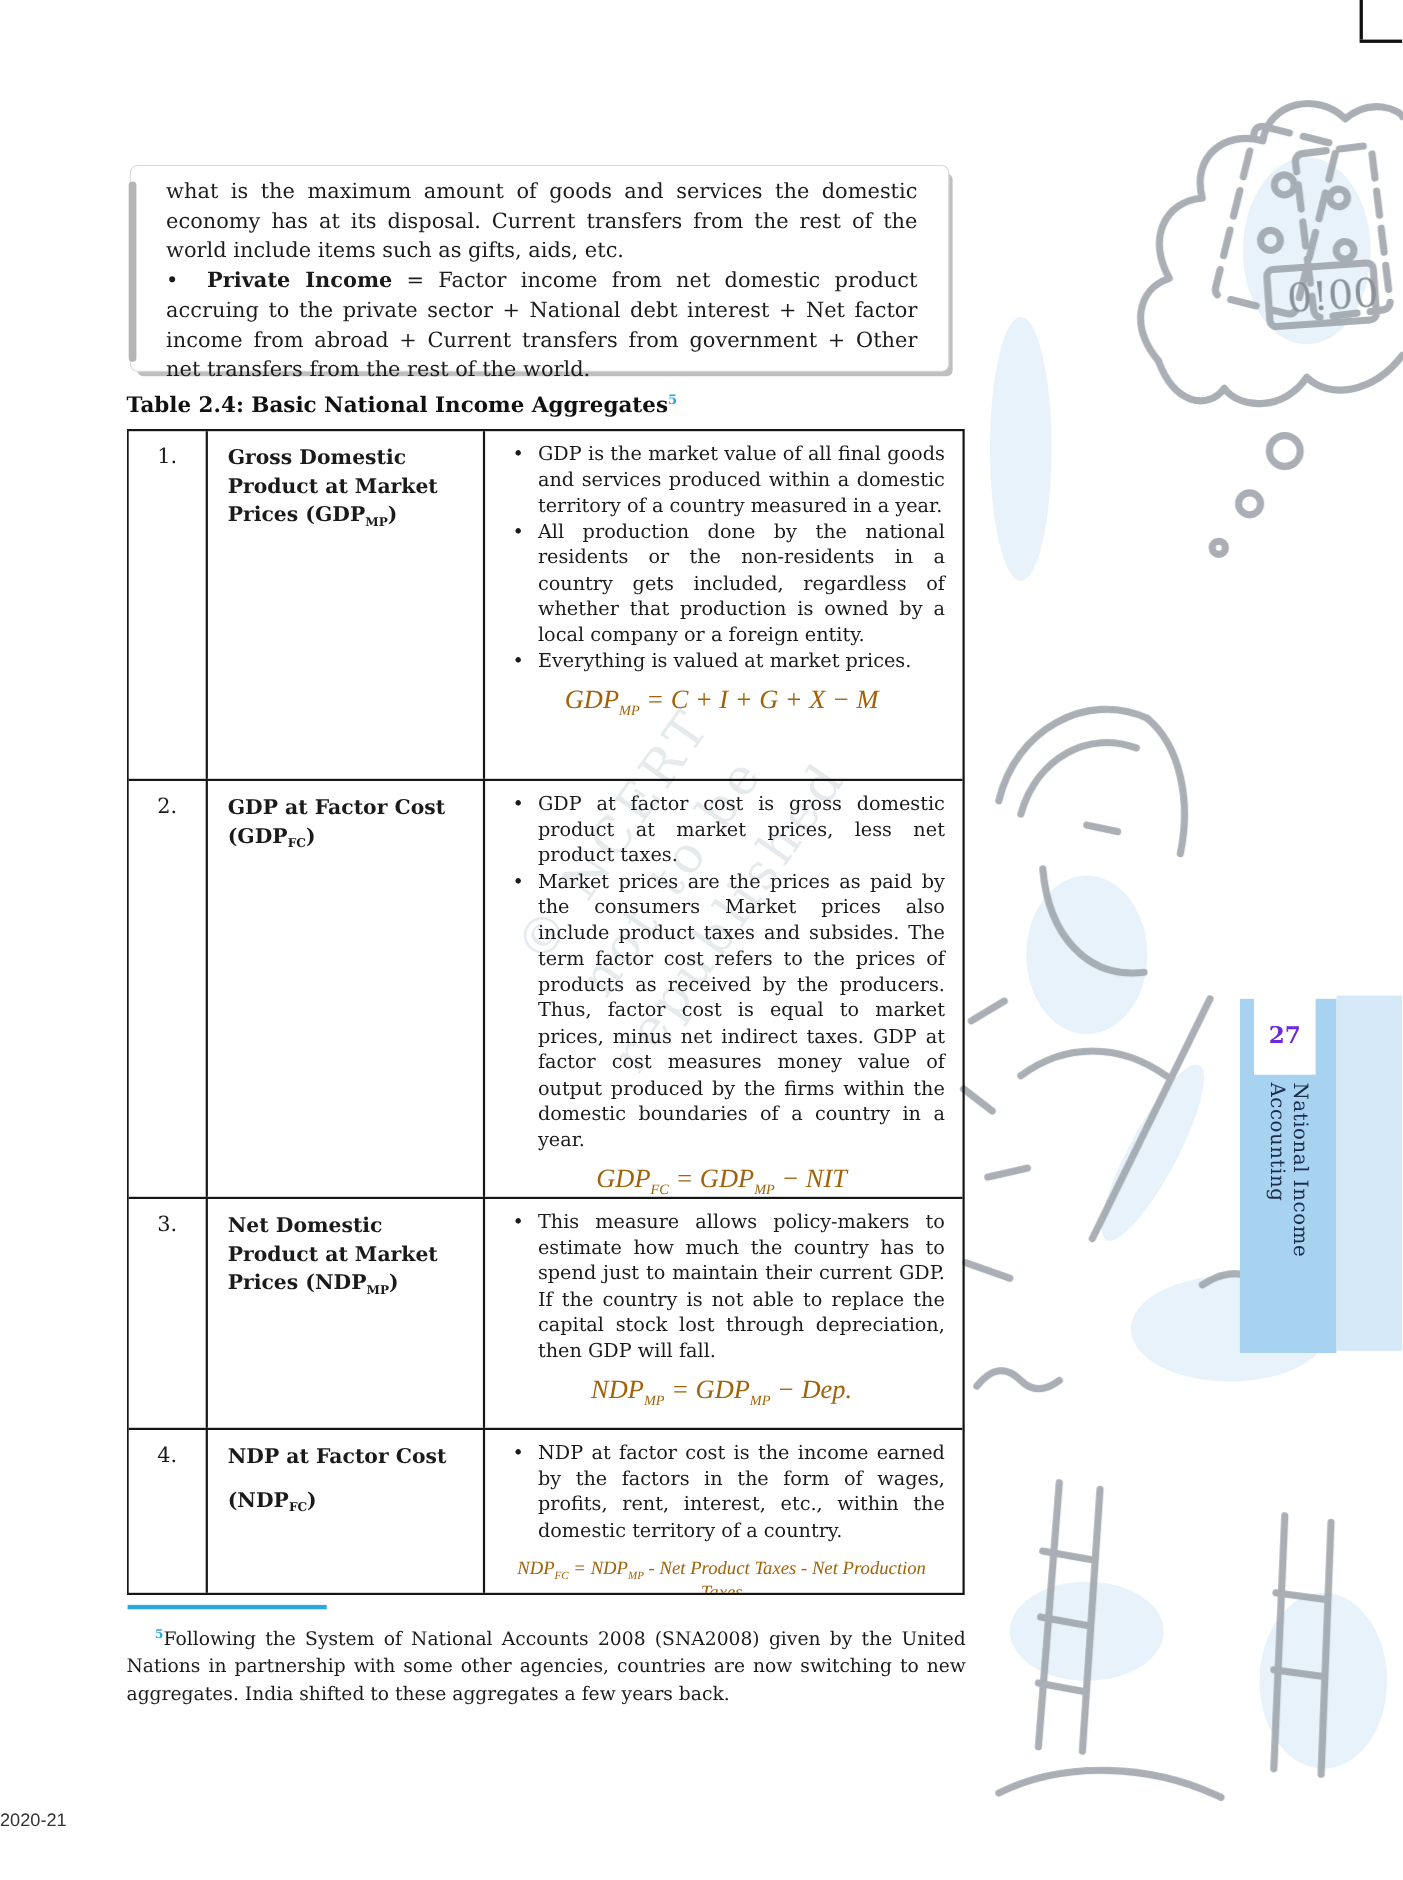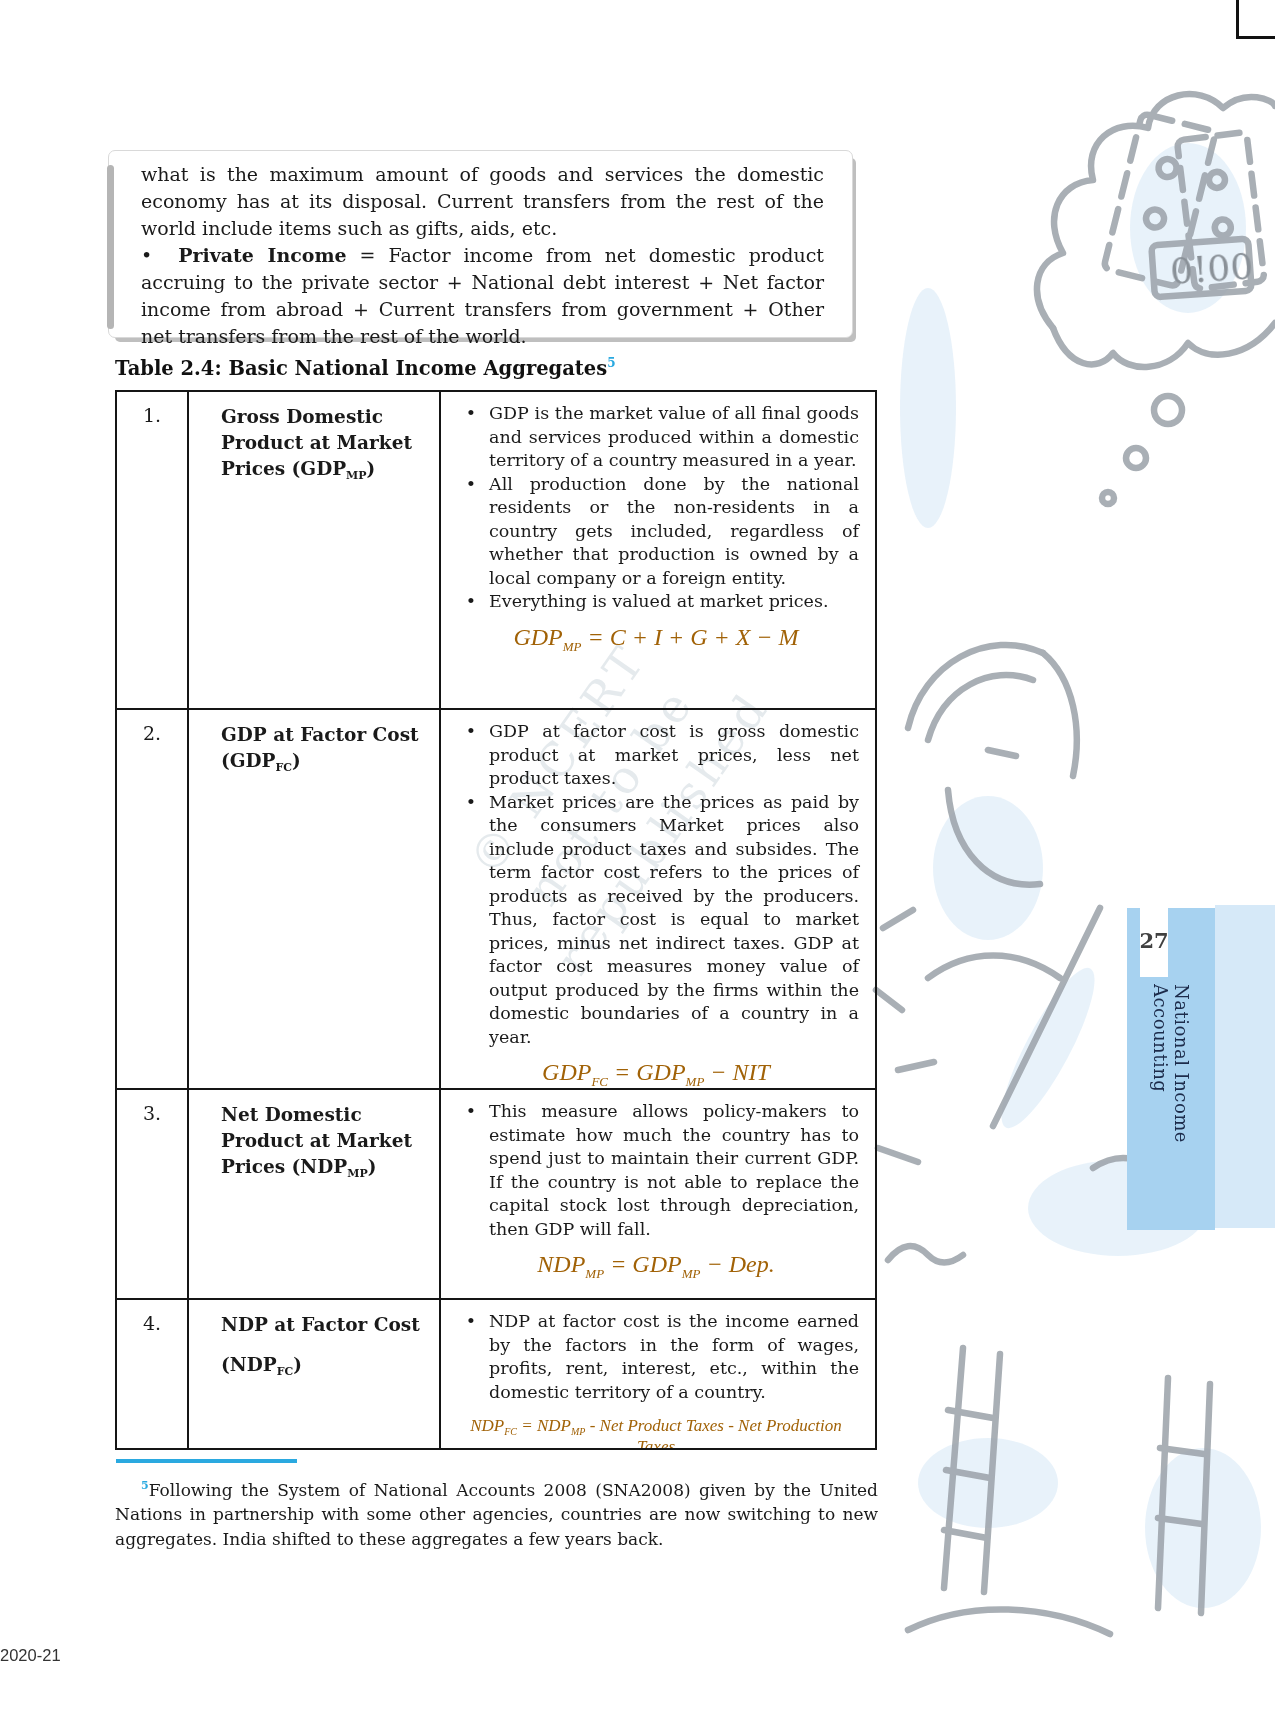--- a/index.html
+++ b/index.html
@@ -9,52 +9,52 @@
   
   .illustration{position:absolute;left:868px;top:28px;width:407px;height:1625px;}
 
   
   .corner-v{position:absolute;left:1236px;top:0;width:3px;height:36px;background:#111;}
   .corner-h{position:absolute;left:1236px;top:36px;width:39px;height:3px;background:#111;}
 
   
   .tab-light{position:absolute;left:1215px;top:905px;width:60px;height:323px;background:#d6e9f8;}
   .tab-dark{position:absolute;left:1127px;top:908px;width:88px;height:322px;background:#a7d2f0;}
-  .pagenum-box{position:absolute;left:1140px;top:903px;width:28px;height:74px;background:#ffffff;
+  .pagenum-box{position:absolute;left:1140px;top:903px;width:56px;height:74px;background:#ffffff;
                display:flex;align-items:center;justify-content:center;
-               font-weight:bold;font-size:21px;color:#404040;}
+               font-weight:bold;font-size:21px;color:#6d28d9;}
   .tab-title{position:absolute;left:1127px;top:984px;width:88px;height:250px;
              writing-mode:vertical-rl;display:flex;align-items:center;
              font-size:18px;color:#1c2b4a;letter-spacing:0.5px;}
 
   
   .watermark{position:absolute;left:330px;top:700px;width:560px;text-align:center;
              transform:rotate(-55deg);color:rgba(125,148,165,0.20);
              font-size:46px;letter-spacing:5px;line-height:64px;pointer-events:none;}
 
   
-  .intro-box{position:absolute;left:108px;top:150px;width:745px;height:188px;
+  .intro-box{position:absolute;left:118px;top:150px;width:745px;height:188px;
              background:#ffffff;border:1px solid #d9d9d9;border-radius:7px;
              box-shadow:5px 6px 0 -2px #bfbfbf;
              padding:10px 28px 0 32px;box-sizing:border-box;}
   .intro-accent{position:absolute;left:-2px;top:14px;width:7px;height:164px;
                 background:#b5b5b5;border-radius:4px;}
   .intro-p{margin:0;font-size:19px;line-height:27px;text-align:justify;}
   .intro-p .blt{padding-right:26px;}
 
   
   .table-title{position:absolute;left:115px;top:356px;font-size:19.5px;font-weight:bold;color:#111;}
   .title-sup{color:#2aa9e0;font-size:12px;vertical-align:super;font-weight:bold;}
 
   
   .nitable{position:absolute;left:115px;top:390px;width:762px;border:2px solid #151515;box-sizing:border-box;}
   .trow{display:grid;grid-template-columns:72px 252px 1fr;border-bottom:2px solid #151515;box-sizing:border-box;}
   .trow:last-child{border-bottom:none;}
   .c-num{border-right:2px solid #151515;text-align:center;padding-top:12px;font-size:19px;box-sizing:border-box;}
-  .c-label{border-right:2px solid #151515;padding:12px 8px 0 32px;font-weight:bold;
+  .c-label{border-right:2px solid #151515;padding:12px 8px 0 18px;font-weight:bold;
            font-size:18.5px;line-height:26px;box-sizing:border-box;}
   .lsub{font-size:11px;vertical-align:-4px;font-weight:bold;}
   .c-desc{padding:10px 16px 0 12px;box-sizing:border-box;overflow:hidden;}
   .bl{display:flex;}
   .mk{width:36px;flex:none;text-align:center;font-size:17.5px;line-height:23.5px;}
   .bt{flex:1;font-size:17.5px;line-height:23.5px;text-align:justify;}
   .formula{text-align:center;margin-top:10px;font-family:"Liberation Serif",serif;
            font-style:italic;font-size:24px;color:#a16207;}
   .formula sub{font-size:13px;vertical-align:-6px;}
   .formula.small{font-size:17px;margin-top:12px;}

